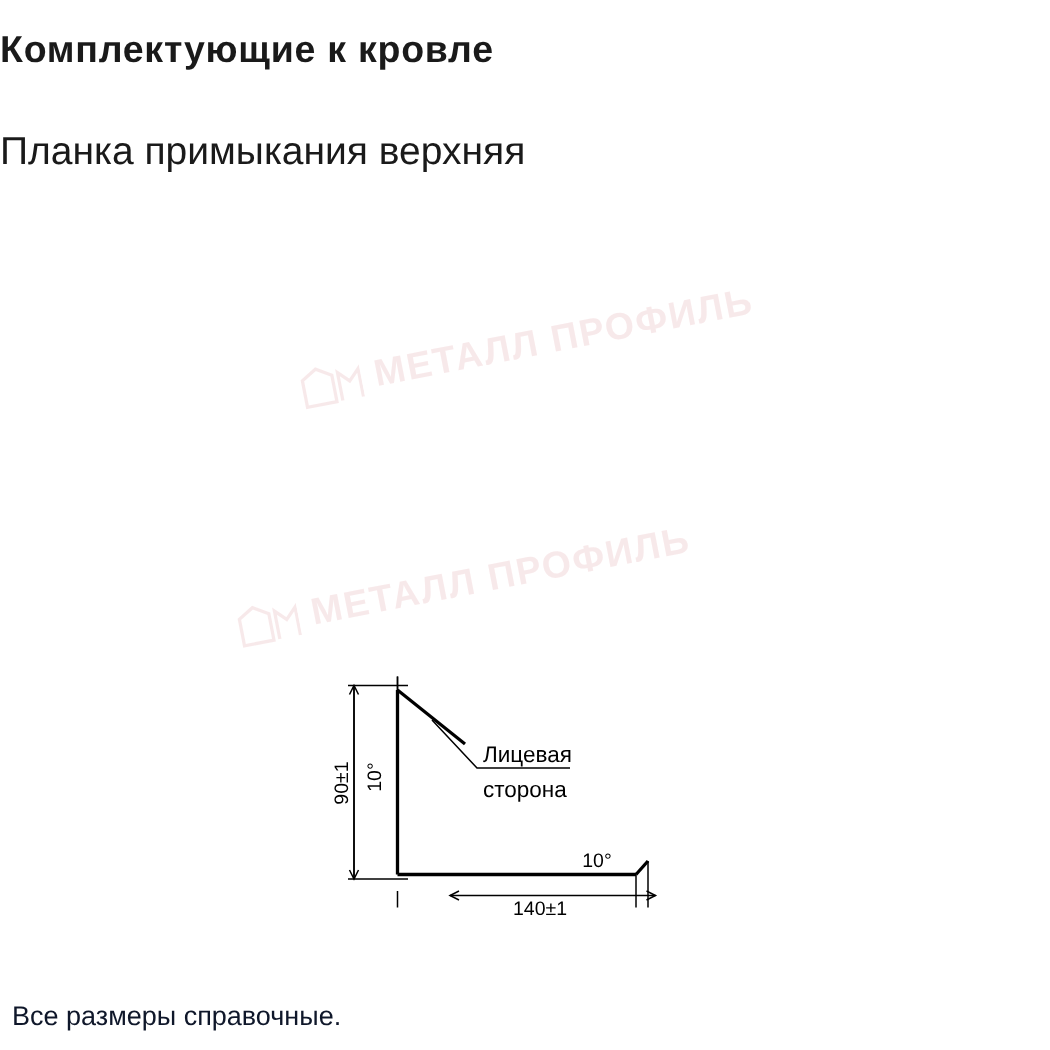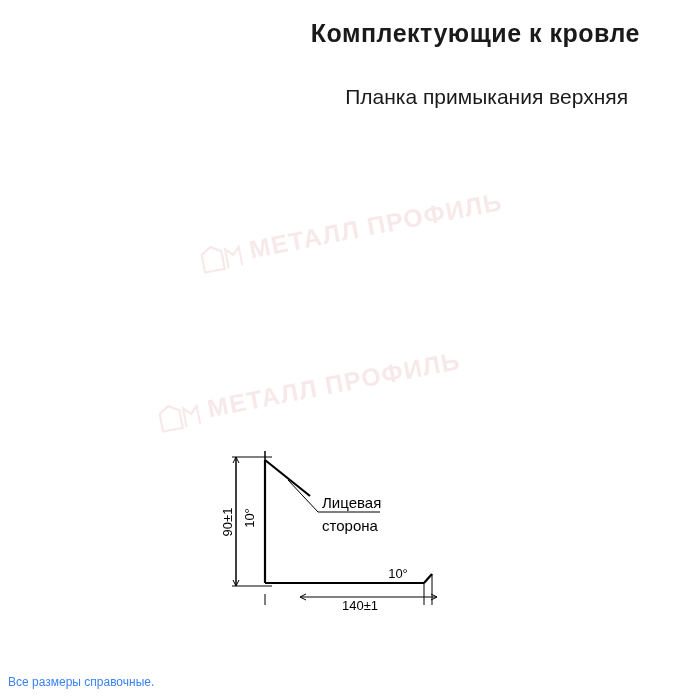--- a/index.html
+++ b/index.html
@@ -17,33 +17,33 @@
   }
   .page {
     position: absolute;
     inset: 0;
   }
   .title-block {
     position: absolute;
     top: 20px;
     left: 0;
     width: 640px;
-    text-align: right;
+    text-align: left;
   }
   .main-title {
     font-size: 25px;
     font-weight: bold;
     letter-spacing: 0.5px;
     margin: 0 0 34px 0;
     line-height: 1.1;
   }
   .sub-title {
-    font-size: 21px;
+    font-size: 26px;
     font-weight: normal;
-    margin: 12px;
+    margin: 0;
     line-height: 1.45;
   }
   .drawing-area {
     position: absolute;
     top: 170px;
     left: 0;
     width: 700px;
     height: 440px;
   }
   .wm {
@@ -62,22 +62,22 @@
     display: inline-block;
     vertical-align: middle;
     margin-right: 9px;
   }
   .wm-1 { top: 46px; left: 197px; transform: rotate(-11deg); }
   .wm-2 { top: 205px; left: 155px; transform: rotate(-11deg); }
   .footnotes {
     position: absolute;
     left: 8px;
     bottom: 8px;
-    font-size: 12px;
-    color: #3b82f6;
+    font-size: 18px;
+    color: #0f172a;
     line-height: 1.55;
   }
   .footnotes div { white-space: nowrap; }
   svg { display: block; }
   .ln { stroke: #000; fill: none; }
   .thin { stroke-width: 1; }
   .thick { stroke-width: 2.2; }
   .dim-text {
     font-family: "Liberation Sans", sans-serif;
     font-size: 13px;

